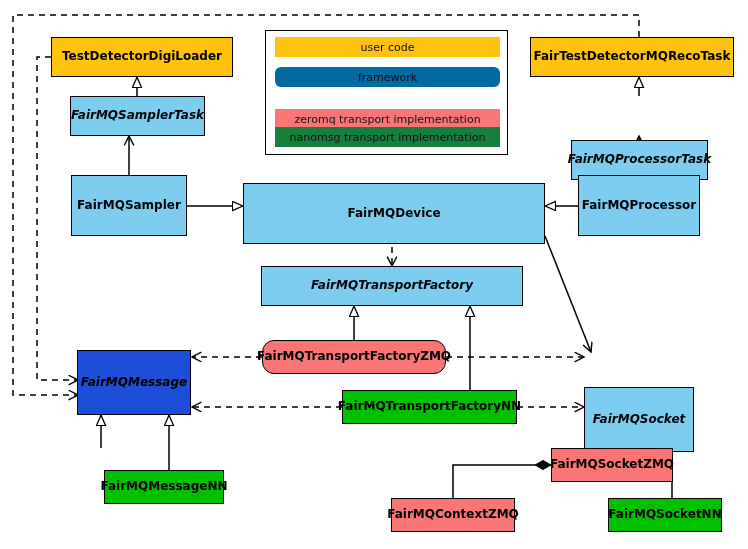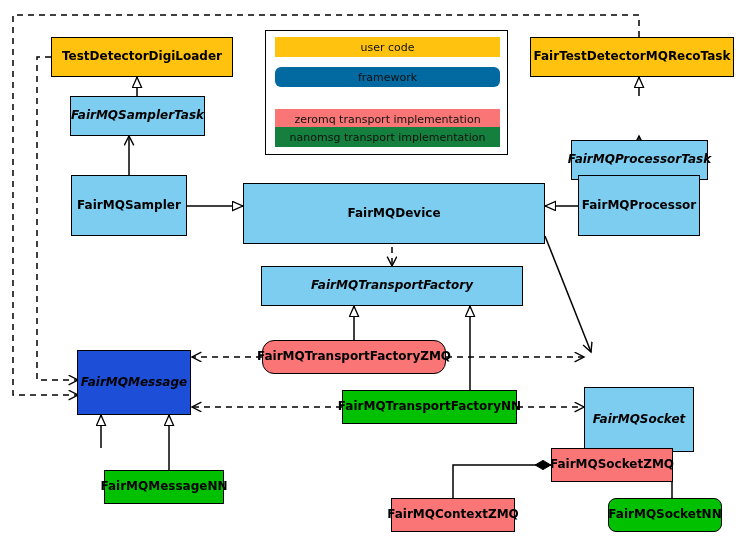--- a/index.html
+++ b/index.html
@@ -152,17 +152,17 @@
   </div>
 
   <div class="node" style="left:551px;top:448px;width:122px;height:34px;background:#FA7676;">
     <span>FairMQSocketZMQ</span>
   </div>
 
   <div class="node" style="left:391px;top:498px;width:124px;height:34px;background:#FA7676;">
     <span>FairMQContextZMQ</span>
   </div>
 
-  <div class="node" style="left:608px;top:498px;width:114px;height:34px;background:#00C000;border-radius:8px;">
+  <div class="node" style="left:608px;top:498px;width:114px;height:34px;background:#00C000;">
     <span>FairMQSocketNN</span>
   </div>
 
 </div>
 
 </body></html>

